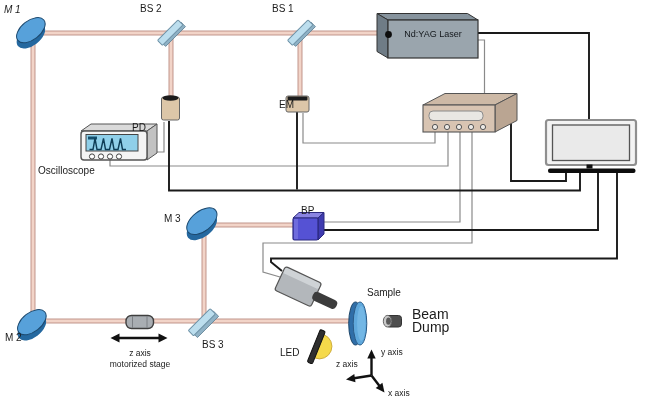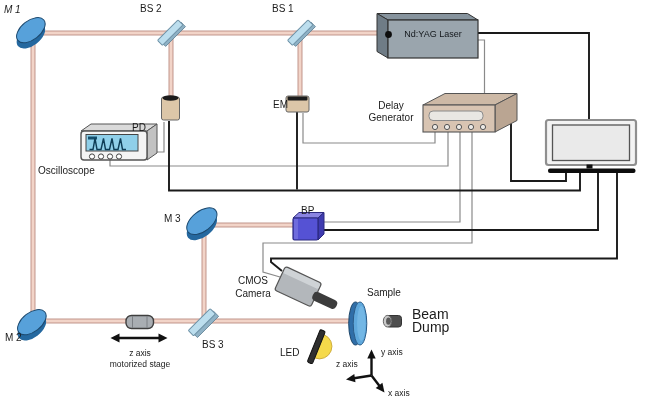--- a/index.html
+++ b/index.html
@@ -182,32 +182,24 @@
     <line x1="371.5" y1="375.5" x2="379.5" y2="386"></line>
     <polygon points="384.5,392.5 382.4,382.8 375.7,387.9" stroke="none"></polygon>
   </g>
 </svg>
 
   <div class="lbl" style="left:4px;top:4px;font-style:italic;">M 1</div>
   <div class="lbl" style="left:140px;top:3px;">BS 2</div>
   <div class="lbl" style="left:272px;top:3px;">BS 1</div>
   <div class="laser-text">Nd:YAG Laser</div>
   <div class="lbl" style="left:132px;top:94px;margin-top:28px;">PD</div>
-  <div class="lbl" style="left:273px;top:99px;">EM</div>
-  <div class="delay-text">
-    <div>Delay</div>
-    <div>Generator</div>
-  </div>
+  <div class="lbl" style="left:279px;top:99px;">EM</div>
   <div class="lbl" style="left:38px;top:165px;">Oscilloscope</div>
   <div class="lbl" style="left:164px;top:213px;">M 3</div>
   <div class="lbl" style="left:266px;top:205px;padding-left:35px;">BP</div>
-  <div class="cmos-text">
-    <div>CMOS</div>
-    <div>Camera</div>
-  </div>
   <div class="lbl" style="left:5px;top:332px;">M 2</div>
   <div class="lbl" style="left:202px;top:339px;">BS 3</div>
   <div class="lbl" style="left:280px;top:347px;">LED</div>
   <div class="lbl" style="left:367px;top:287px;">Sample</div>
   <div class="dump-text">
     <div>Beam</div>
     <div>Dump</div>
   </div>
   <div class="stage-text">
     <div>z axis</div>

